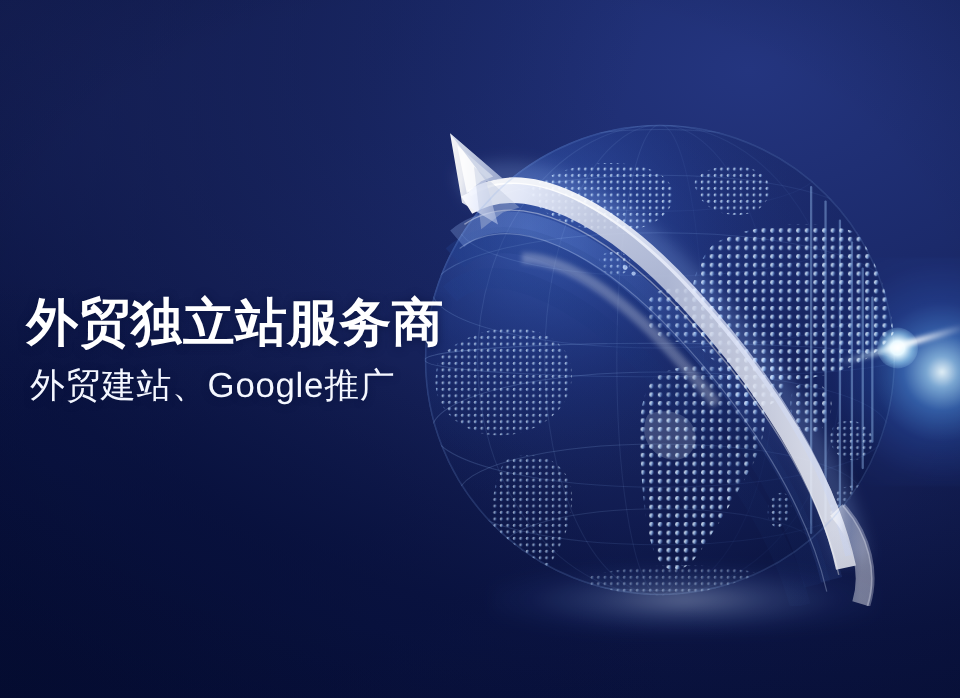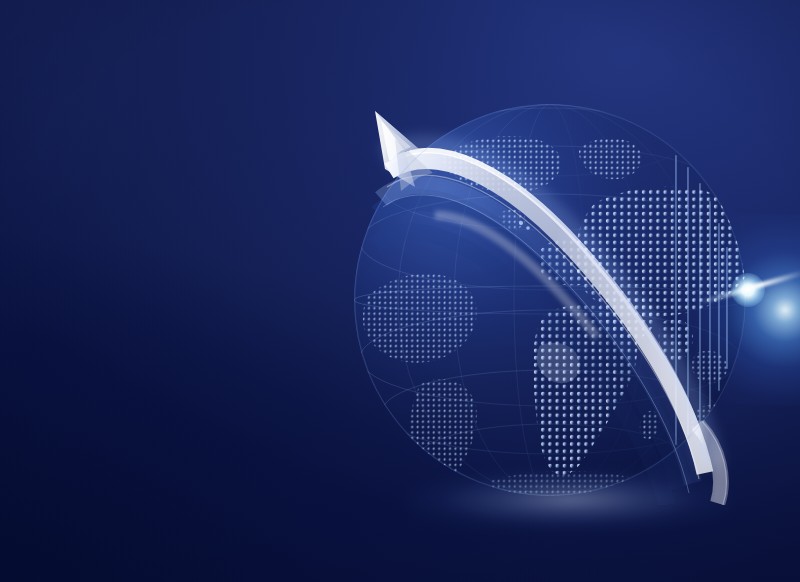--- a/index.html
+++ b/index.html
@@ -346,15 +346,17 @@
 
     <div class="core-glow"></div>
     <div class="spark-streak"></div>
     <div class="core-spark"></div>
   </div>
 
   <div class="ground-glow"></div>
   <div class="bg-vignette"></div>
 
   <div class="text-block">
+    <h1 class="headline">外贸独立站服务商</h1>
+    <p class="subhead">外贸建站、Google推广</p>
   </div>
 
 </div>
 
 </body></html>

